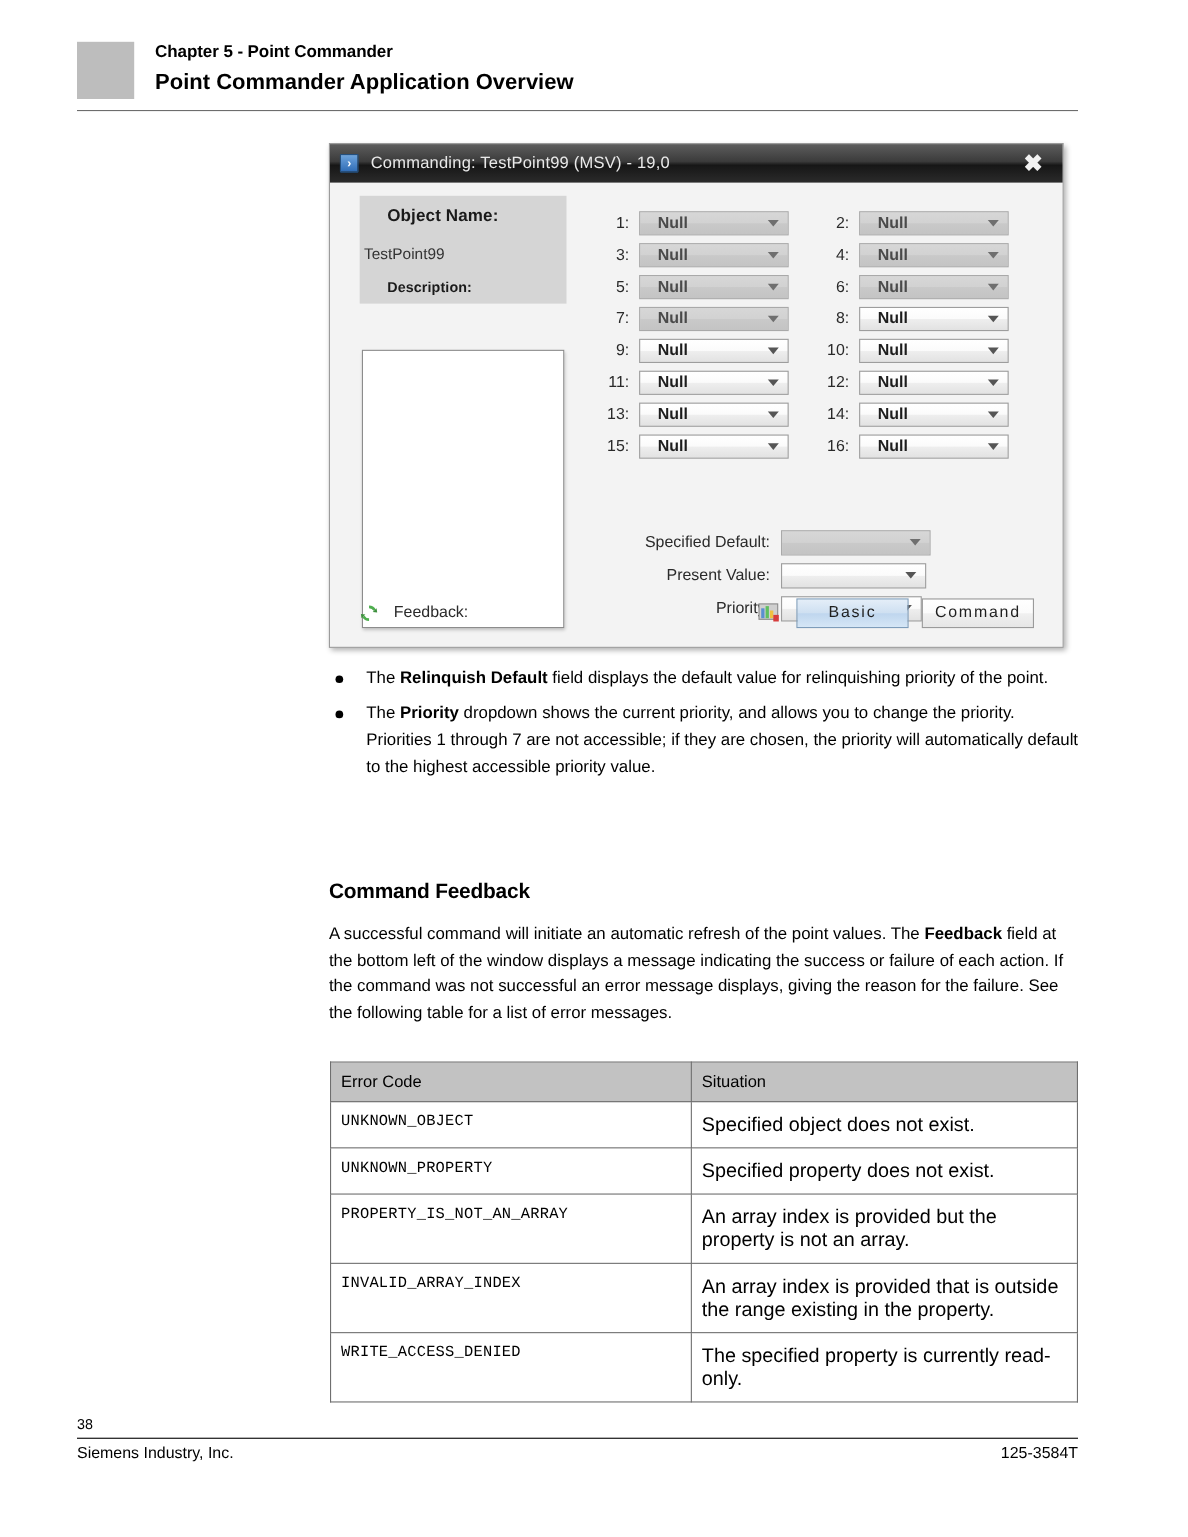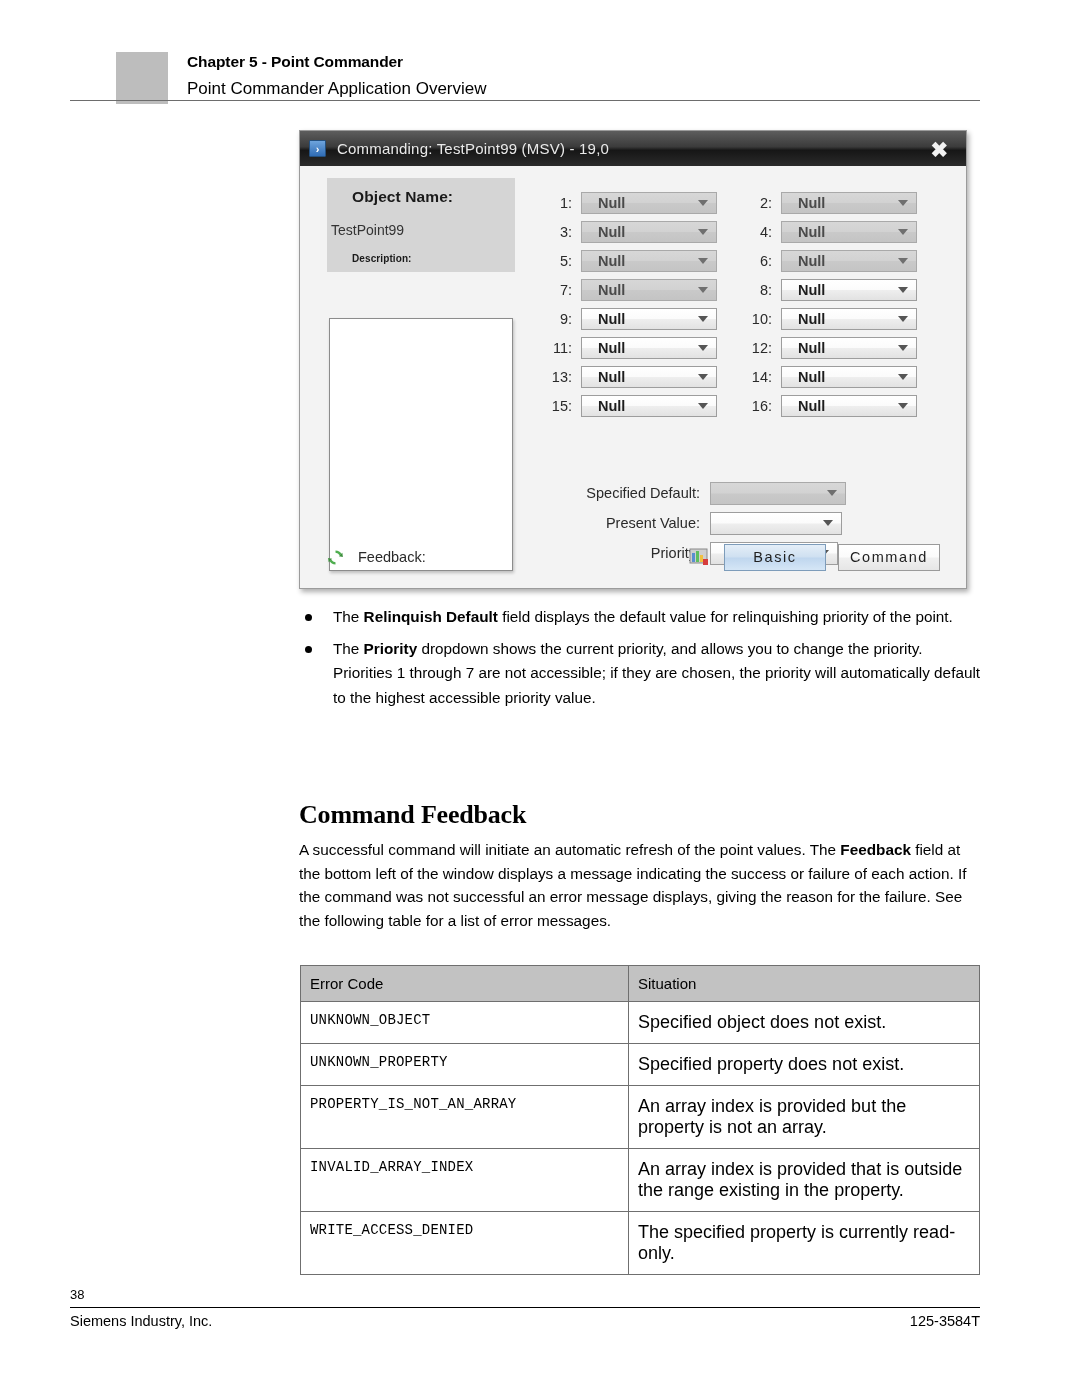--- a/index.html
+++ b/index.html
@@ -13,24 +13,23 @@
     font-family: "Liberation Sans", sans-serif;
     color: #000000;
     position: relative;
     overflow: hidden;
   }
 
   
   .page-header {
     position: absolute;
     left: 70px;
-    top: 52px;
+    top: 38px;
     width: 910px;
     height: 60px;
-    margin-left: 46px;
   }
   .header-swatch {
     position: absolute;
     left: 0;
     top: 0;
     width: 52px;
     height: 52px;
     background: #bdbdbd;
   }
   .header-text {
@@ -38,23 +37,24 @@
     left: 71px;
     top: 0;
   }
   .header-chapter {
     font-size: 15.5px;
     font-weight: bold;
     letter-spacing: -0.1px;
     line-height: 20px;
   }
   .header-sub {
-    font-size: 17px;
+    font-size: 20px;
     line-height: 20px;
     margin-top: 7px;
+    font-weight: bold;
   }
   .header-rule {
     position: absolute;
     left: 70px;
     top: 100px;
     width: 910px;
     height: 1px;
     background: #6d6d6d;
   }
 
@@ -132,21 +132,21 @@
     margin-left: 25px;
     letter-spacing: 0.1px;
   }
   .val-obj-name {
     font-size: 14px;
     color: #333333;
     margin-left: 4px;
     margin-top: 16px;
   }
   .lbl-desc {
-    font-size: 10px;
+    font-size: 13px;
     font-weight: bold;
     color: #1a1a1a;
     margin-left: 25px;
     margin-top: 15px;
     letter-spacing: 0.1px;
   }
   .desc-box {
     position: absolute;
     left: 29px;
     top: 152px;
@@ -314,24 +314,23 @@
     height: 7px;
     border-radius: 50%;
     background: #000000;
   }
   .bullet b { font-weight: bold; }
 
   .section-title {
     position: absolute;
     left: 299px;
     top: 800px;
-    font-size: 26px;
+    font-size: 19px;
     font-weight: bold;
     letter-spacing: -0.2px;
-    font-family: Liberation Serif, serif;
   }
   .section-para {
     position: absolute;
     left: 299px;
     top: 838px;
     width: 684px;
     font-size: 15.3px;
     line-height: 23.5px;
   }
   .section-para b { font-weight: bold; }

